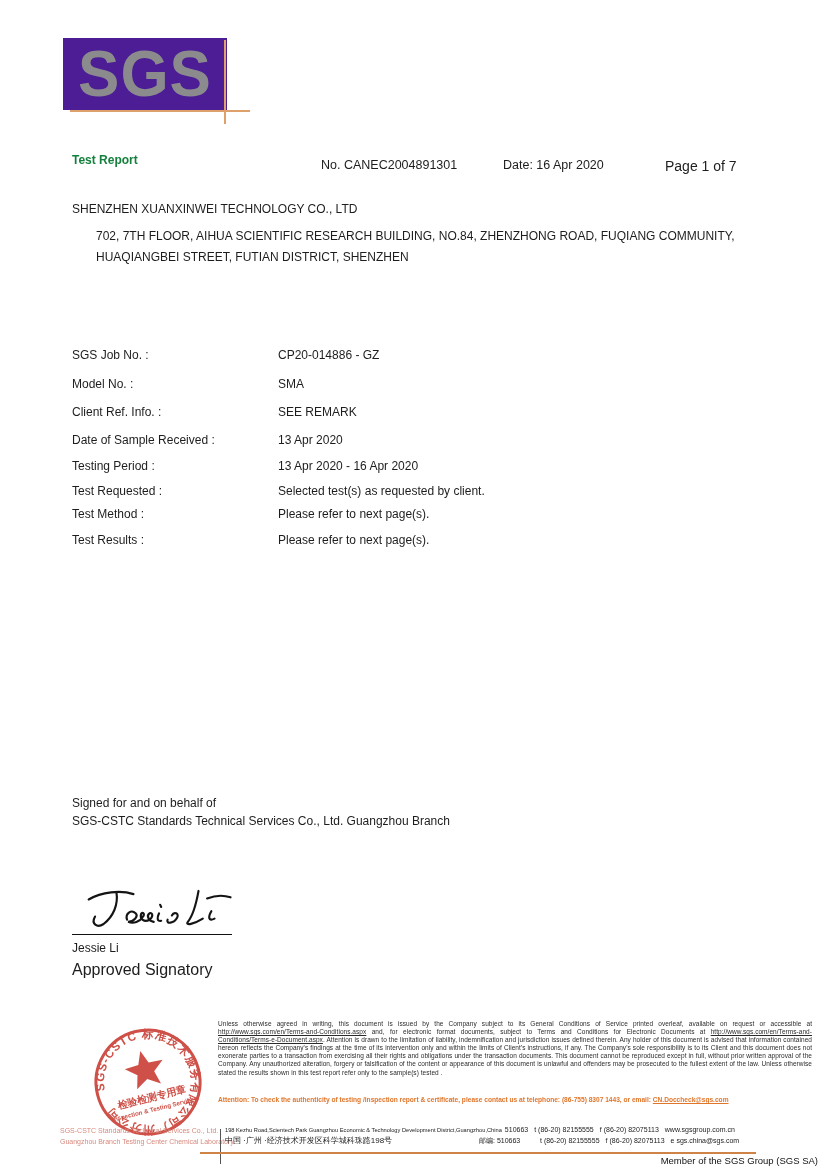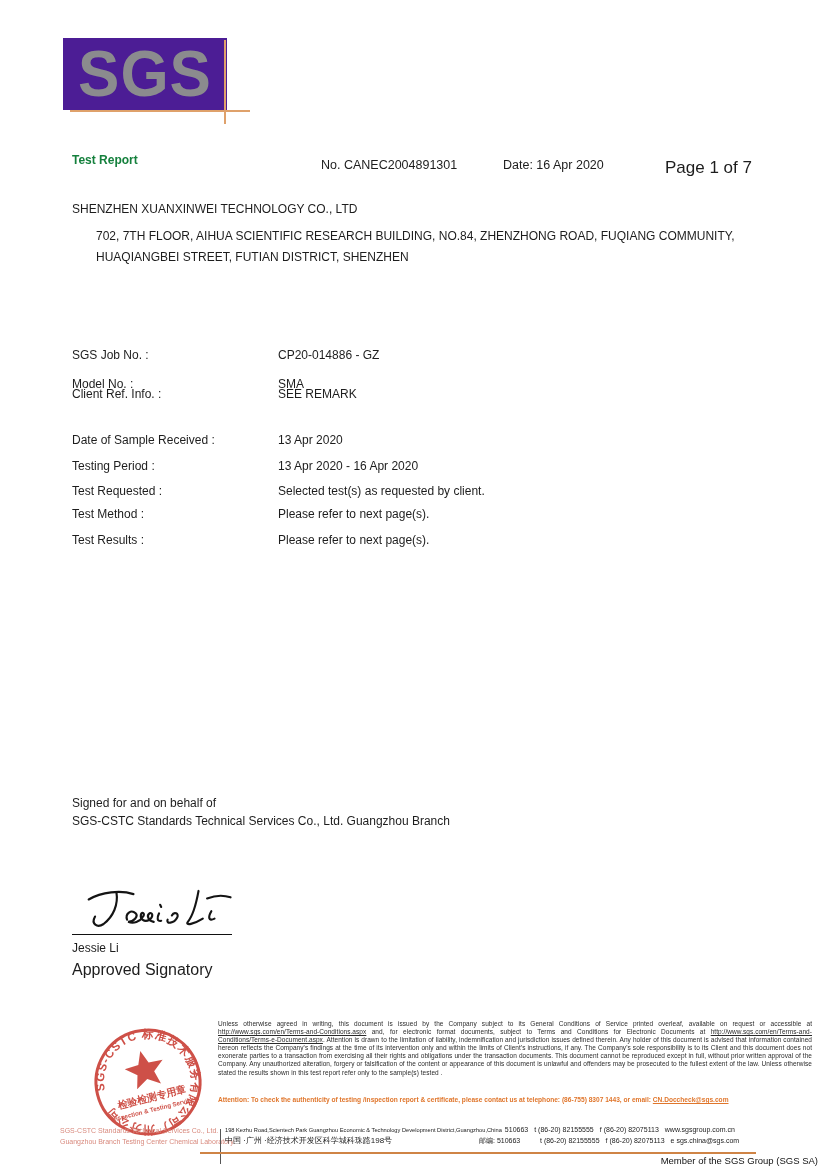--- a/index.html
+++ b/index.html
@@ -13,21 +13,21 @@
   .logo-box { position:absolute; left:63px; top:38px; width:164px; height:72px;
     background:#4c1d95; display:flex; align-items:center; justify-content:center; }
   .logo-text { font-size:62px; font-weight:bold; color:#8b8b8e; letter-spacing:1px;
     line-height:1; transform:scaleY(1.05); }
   .logo-hline { position:absolute; left:70px; top:110px; width:180px; height:2px; background:#dfa16b; }
   .logo-vline { position:absolute; left:224px; top:40px; width:2px; height:84px; background:#dfa16b; }
   
   .hdr-title { position:absolute; left:72px; top:153px; font-size:12px; font-weight:bold; color:#15803d; }
   .hdr-no    { position:absolute; left:305px; top:158px; font-size:12.5px;margin-left:16px; }
   .hdr-date  { position:absolute; left:503px; top:158px; font-size:12.5px; }
-  .hdr-page  { position:absolute; left:665px; top:158px; font-size:17px; }
+  .hdr-page  { position:absolute; left:665px; top:158px; font-size:14px; }
   
   .client-name { position:absolute; left:72px; top:202px; font-size:12px; }
   .client-addr { position:absolute; left:72px; top:226px; width:672px; font-size:12px; line-height:21px;margin-left:24px; }
   
   .intro { position:absolute; left:72px; top:322px; font-size:12px; }
   .frow { position:absolute; left:72px; font-size:12px; display:flex; }
   .frow .lbl { width:206px; flex:0 0 206px; }
   .frow .val { }
   
   .signed { position:absolute; left:72px; top:794px; font-size:12px; line-height:18px; }
@@ -79,21 +79,21 @@
 
 
   <div class="frow" style="top:348px">
     <span class="lbl">SGS Job No. :</span>
     <span class="val">CP20-014886 - GZ</span>
   </div>
   <div class="frow" style="top:377px">
     <span class="lbl">Model No. :</span>
     <span class="val">SMA</span>
   </div>
-  <div class="frow" style="top:387px">
+  <div class="frow" style="top:405px">
     <span class="lbl">Client Ref. Info. :</span>
     <span class="val">SEE REMARK</span>
   </div>
   <div class="frow" style="top:433px">
     <span class="lbl">Date of Sample Received :</span>
     <span class="val">13 Apr 2020</span>
   </div>
   <div class="frow" style="top:459px">
     <span class="lbl">Testing Period :</span>
     <span class="val">13 Apr 2020 - 16 Apr 2020</span>

